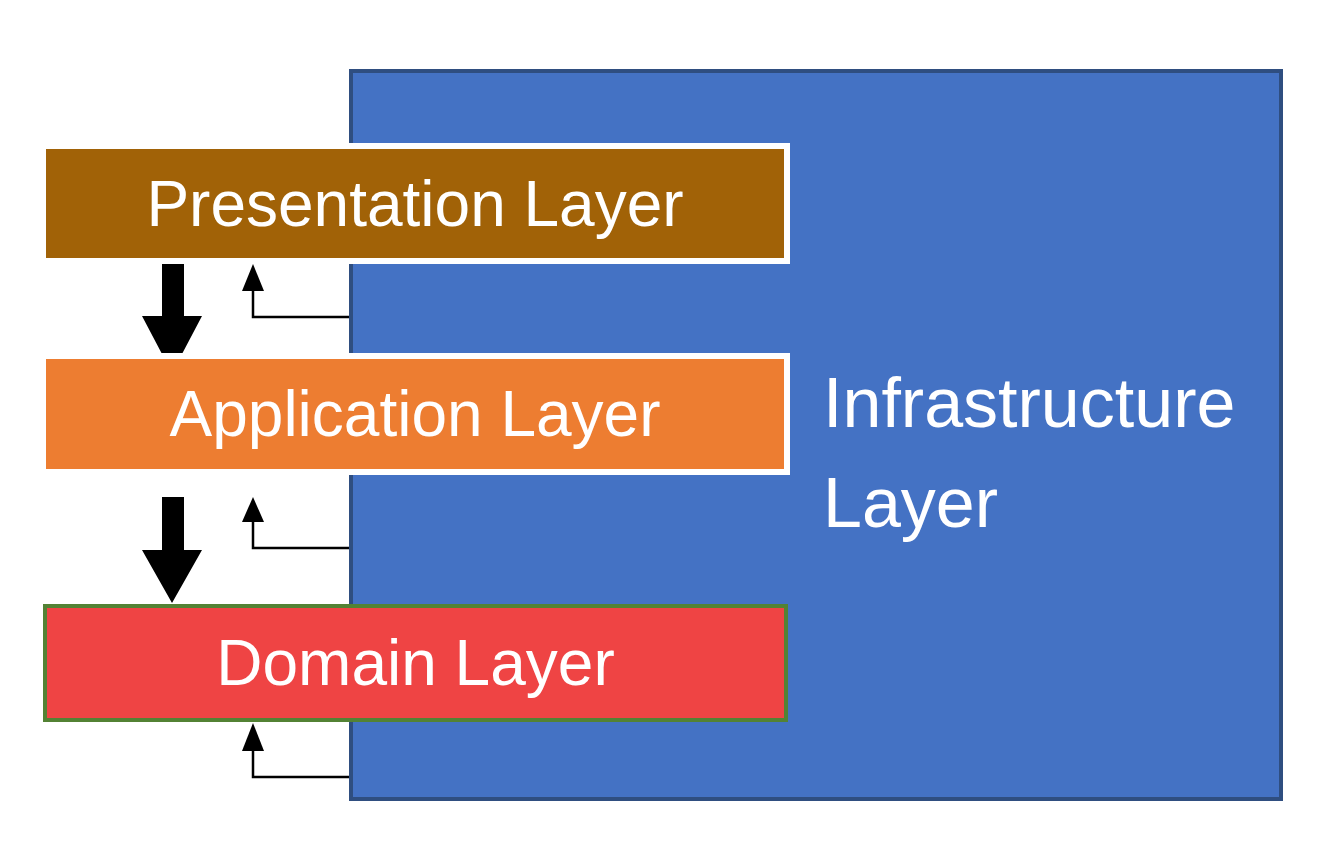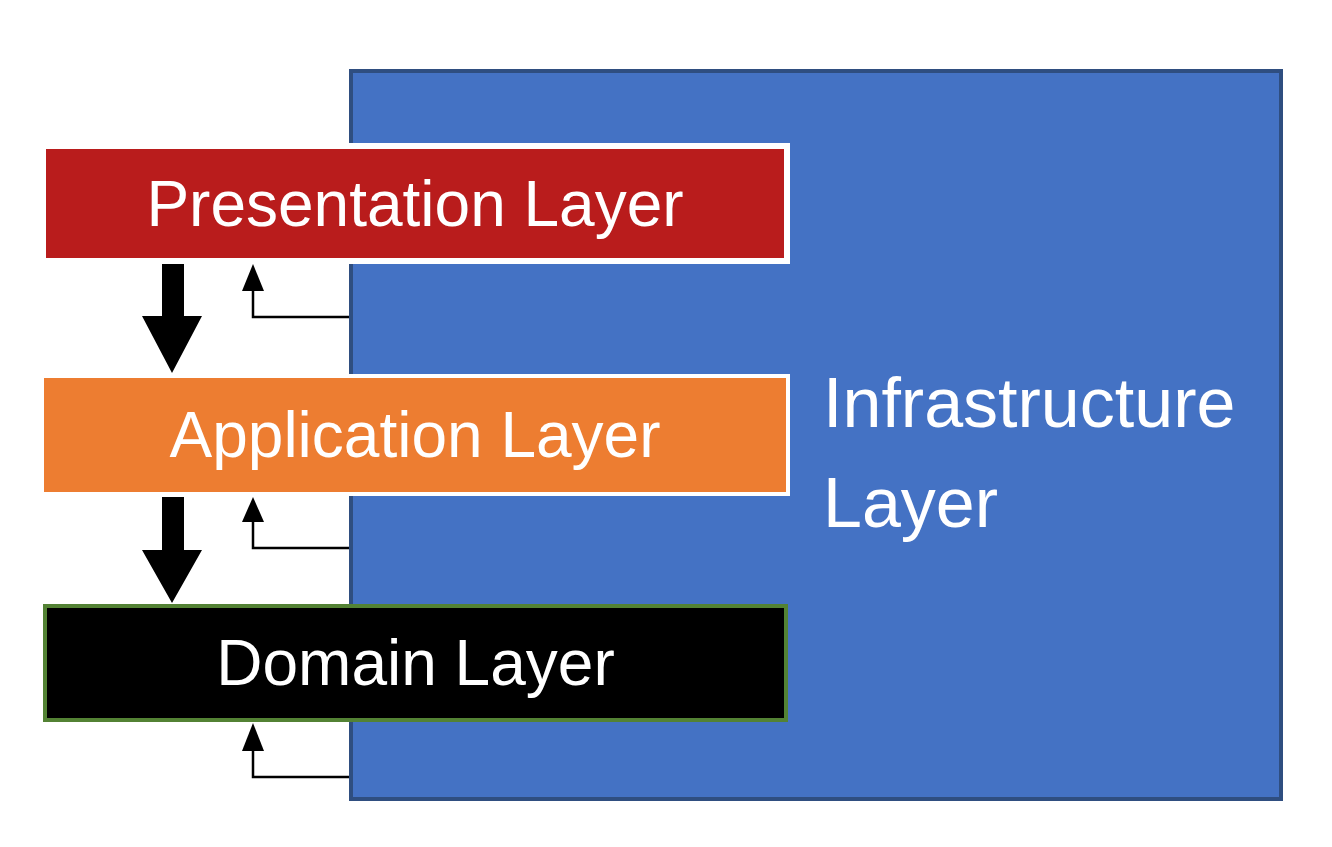--- a/index.html
+++ b/index.html
@@ -65,24 +65,24 @@
     left: 40px;
     top: 143px;
     width: 750px;
     height: 121px;
     border: 6px solid #ffffff;
     background: #FFC000;
     z-index: 3;
   }
   .application-box {
     left: 40px;
-    top: 374px;
+    top: 353px;
     width: 750px;
     height: 122px;
-    border: 4px solid #000000;
+    border: 6px solid #000000;
     background: #ED7D31;
     z-index: 3;
   }
   .domain-box {
     left: 43px;
     top: 604px;
     width: 745px;
     height: 118px;
     border: 4px solid #538234;
     background: #70AD47;
@@ -113,25 +113,25 @@
       <path d="M349,548 H253 V522" fill="none" stroke="currentColor" stroke-width="2.5"></path>
       <polygon fill="currentColor" points="253,497 242,522 264,522"></polygon>
     </g>
 
     <g>
       <path d="M349,777 H253 V751" fill="none" stroke="currentColor" stroke-width="2.5"></path>
       <polygon fill="currentColor" points="253,723 242,751 264,751"></polygon>
     </g>
   </svg>
 
-  <div class="box presentation-box" style="background-color: #b91c1c; border-color: rgb(255, 255, 255);">
+  <div class="box presentation-box" style="background-color: #a16207; border-color: rgb(255, 255, 255);">
     <span class="box-label" style="color: rgb(255, 255, 255);">Presentation Layer</span>
   </div>
 
   <div class="box application-box" style="background-color: rgb(237, 125, 49); border-color: rgb(255, 255, 255);">
     <span class="box-label" style="color: rgb(255, 255, 255);">Application Layer</span>
   </div>
 
-  <div class="box domain-box" style="background-color: #000000; border-color: rgb(83, 130, 52);">
+  <div class="box domain-box" style="background-color: #ef4444; border-color: rgb(83, 130, 52);">
     <span class="box-label" style="color: rgb(255, 255, 255);">Domain Layer</span>
   </div>
 
 </div>
 
 </body></html>

